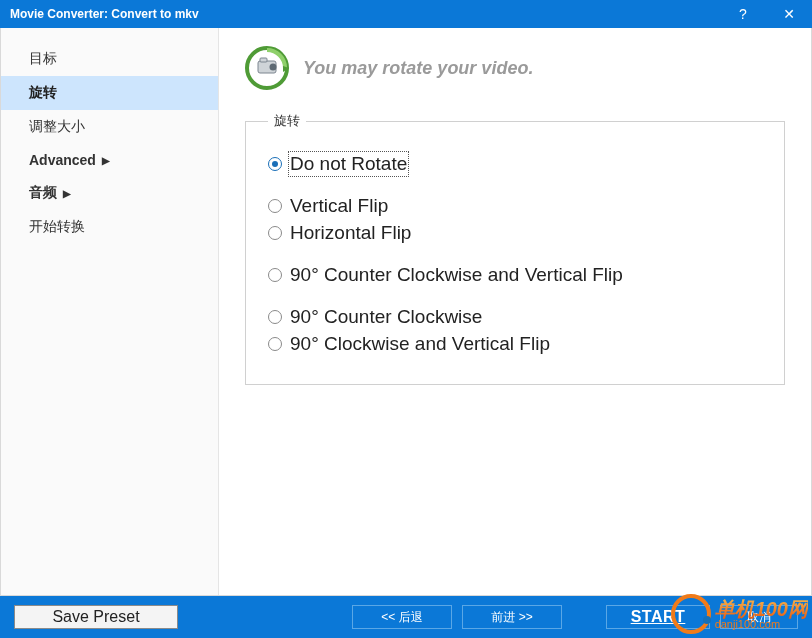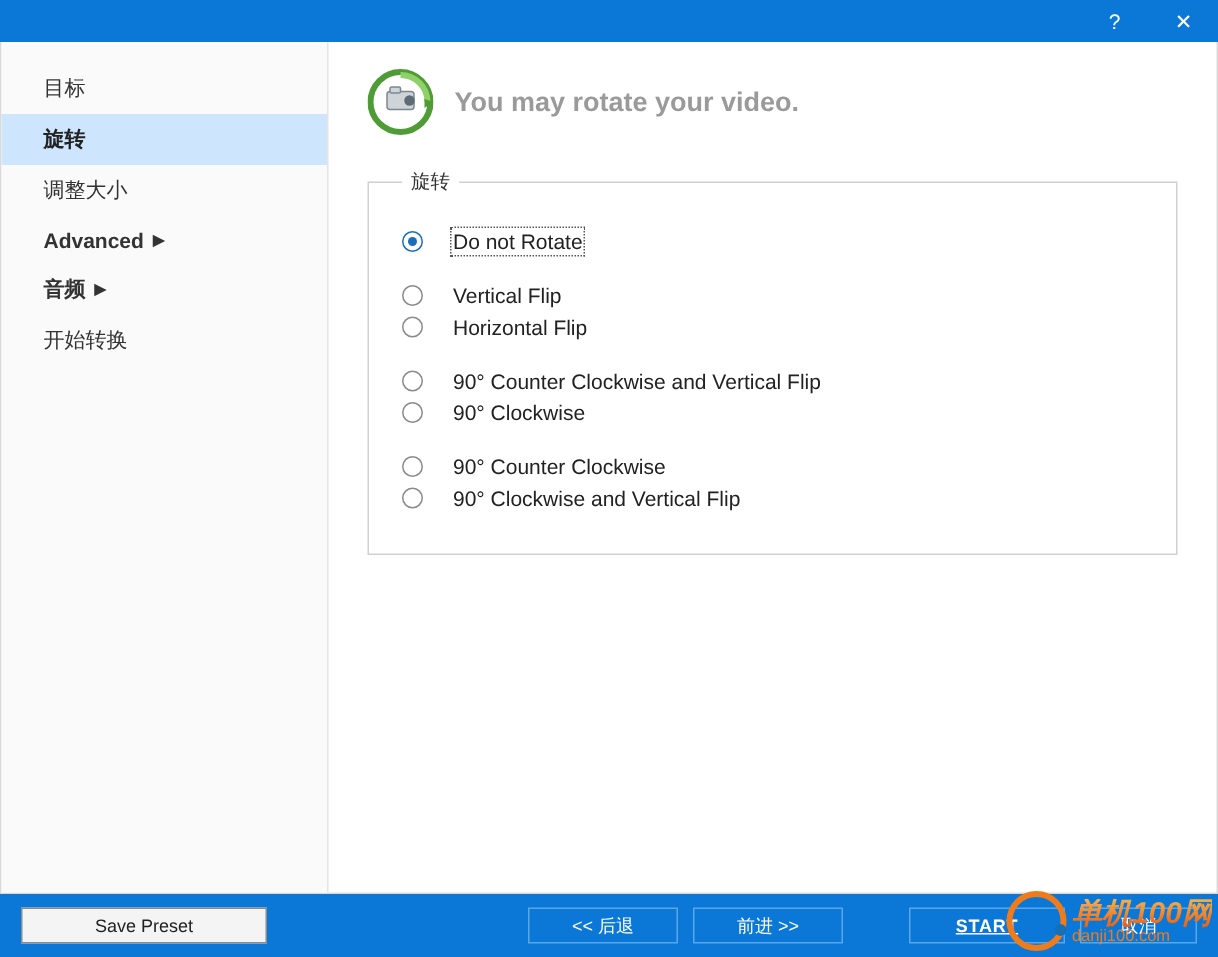--- a/index.html
+++ b/index.html
@@ -70,38 +70,39 @@
     gap: 14px;
     margin-bottom: 22px;
   }
   .header-icon {
     width: 44px; height: 44px; flex: none;
   }
   .header-text {
     font-size: 18px;
     font-weight: 700;
     color: #9a9a9a;
+    font-style: italic;
   }
 
   fieldset.group {
     border: 1px solid #d0d0d0;
     padding: 18px 16px 14px 22px;
     width: 540px;
   }
   fieldset.group legend {
     font-size: 13px;
     color: #333;
     padding: 0 6px;
   }
   .radio-row {
     display: flex;
     align-items: center;
-    gap: 20px;
+    gap: 8px;
     margin: 5px 0;
-    font-size: 14px;
+    font-size: 19px;
     color: #222;
   }
   .radio-space { height: 10px; }
   .radio-outer {
     width: 14px; height: 14px;
     border: 1px solid #1a6fb8;
     border-radius: 50%;
     display: flex; align-items: center; justify-content: center;
     flex: none;
   }
@@ -122,21 +123,21 @@
     background: #0b78d7;
     display: flex;
     align-items: center;
     padding: 0 14px;
     gap: 10px;
   }
   .btn {
     height: 24px;
     background: #f4f4f4;
     border: 1px solid #8a8a8a;
-    font-size: 12px;
+    font-size: 16px;
     color: #222;
     display: flex; align-items: center; justify-content: center;
     padding: 0 18px;
     cursor: default;
   }
   .btn-save { width: 164px; }
   .footer .spacer { flex: 1; }
   .btn-nav {
     background: #0b78d7;
     border: 1px solid #5aa7e6;
@@ -186,20 +187,21 @@
   .wm-cn { font-size: 20px; font-weight:700; font-style: italic;
     background: linear-gradient(#f7b24a,#e85d12);
     -webkit-background-clip: text; background-clip:text; color: transparent;
   }
   .wm-en { font-size: 11px; color:#f07b1a; }
 </style>
 </head>
 <body>
 
 <div class="titlebar">
+  <span>Movie Converter:  Convert to mkv</span>
   <span class="spacer"></span>
   <div class="tb-btn">?</div>
   <div class="tb-btn">✕</div>
 </div>
 
 <div class="body">
   <div class="sidebar" id="sidebar">
       <div class="nav-item">
         <span>目标</span>
       </div>
@@ -253,24 +255,20 @@
           </div>
           <div class="radio-row">
             <span class="radio-outer unsel"></span>
             <span class="radio-label">Horizontal Flip</span>
           </div>
           <div class="radio-space"></div>
           <div class="radio-row">
             <span class="radio-outer unsel"></span>
             <span class="radio-label">90° Counter Clockwise and Vertical Flip</span>
           </div>
-          <div class="radio-row">
-            <span class="radio-outer unsel"></span>
-            <span class="radio-label">90° Clockwise</span>
-          </div>
           <div class="radio-space"></div>
           <div class="radio-row">
             <span class="radio-outer unsel"></span>
             <span class="radio-label">90° Counter Clockwise</span>
           </div>
           <div class="radio-row">
             <span class="radio-outer unsel"></span>
             <span class="radio-label">90° Clockwise and Vertical Flip</span>
           </div>
           <div class="radio-space"></div>

